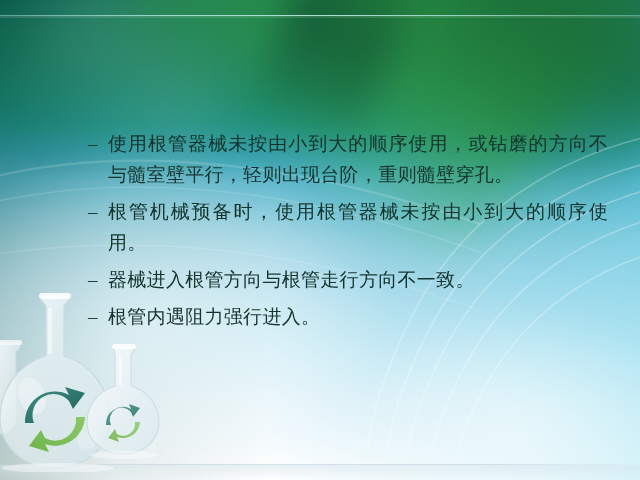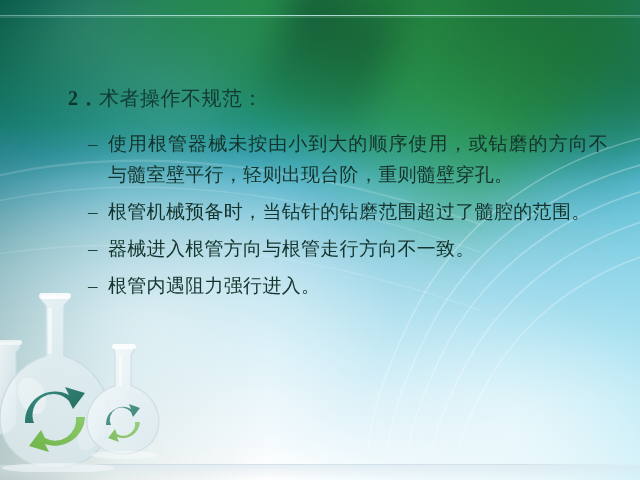--- a/index.html
+++ b/index.html
@@ -310,34 +310,31 @@
         </g>
       </g>
 
       <ellipse cx="62" cy="182" rx="56" ry="5" fill="#ffffff" opacity="0.45"></ellipse>
       <ellipse cx="128" cy="169" rx="34" ry="4" fill="#ffffff" opacity="0.40"></ellipse>
     </svg>
   </div>
 
   <div class="content">
 
-    <div class="heading">
-      <span class="num">2．</span><span>术者操作不规范：</span>
-    </div>
 
     <div class="bullets">
 
       <div class="bullet">
         <span class="dash">–</span>
         <span class="btext">使用根管器械未按由小到大的顺序使用，或钻磨的方向不与髓室壁平行，轻则出现台阶，重则髓壁穿孔。</span>
       </div>
 
       <div class="bullet">
         <span class="dash">–</span>
-        <span class="btext">根管机械预备时，当钻针的钻磨范围超过了髓腔的范围。</span>
+        <span class="btext">根管机械预备时，使用根管器械未按由小到大的顺序使用。</span>
       </div>
 
       <div class="bullet">
         <span class="dash">–</span>
         <span class="btext">器械进入根管方向与根管走行方向不一致。</span>
       </div>
 
       <div class="bullet">
         <span class="dash">–</span>
         <span class="btext">根管内遇阻力强行进入。</span>

